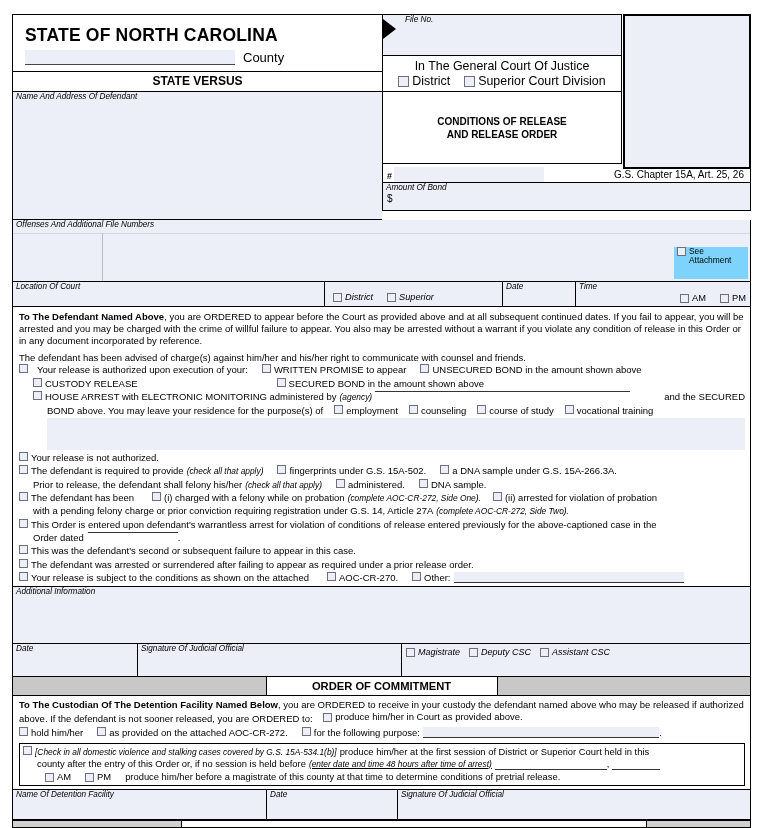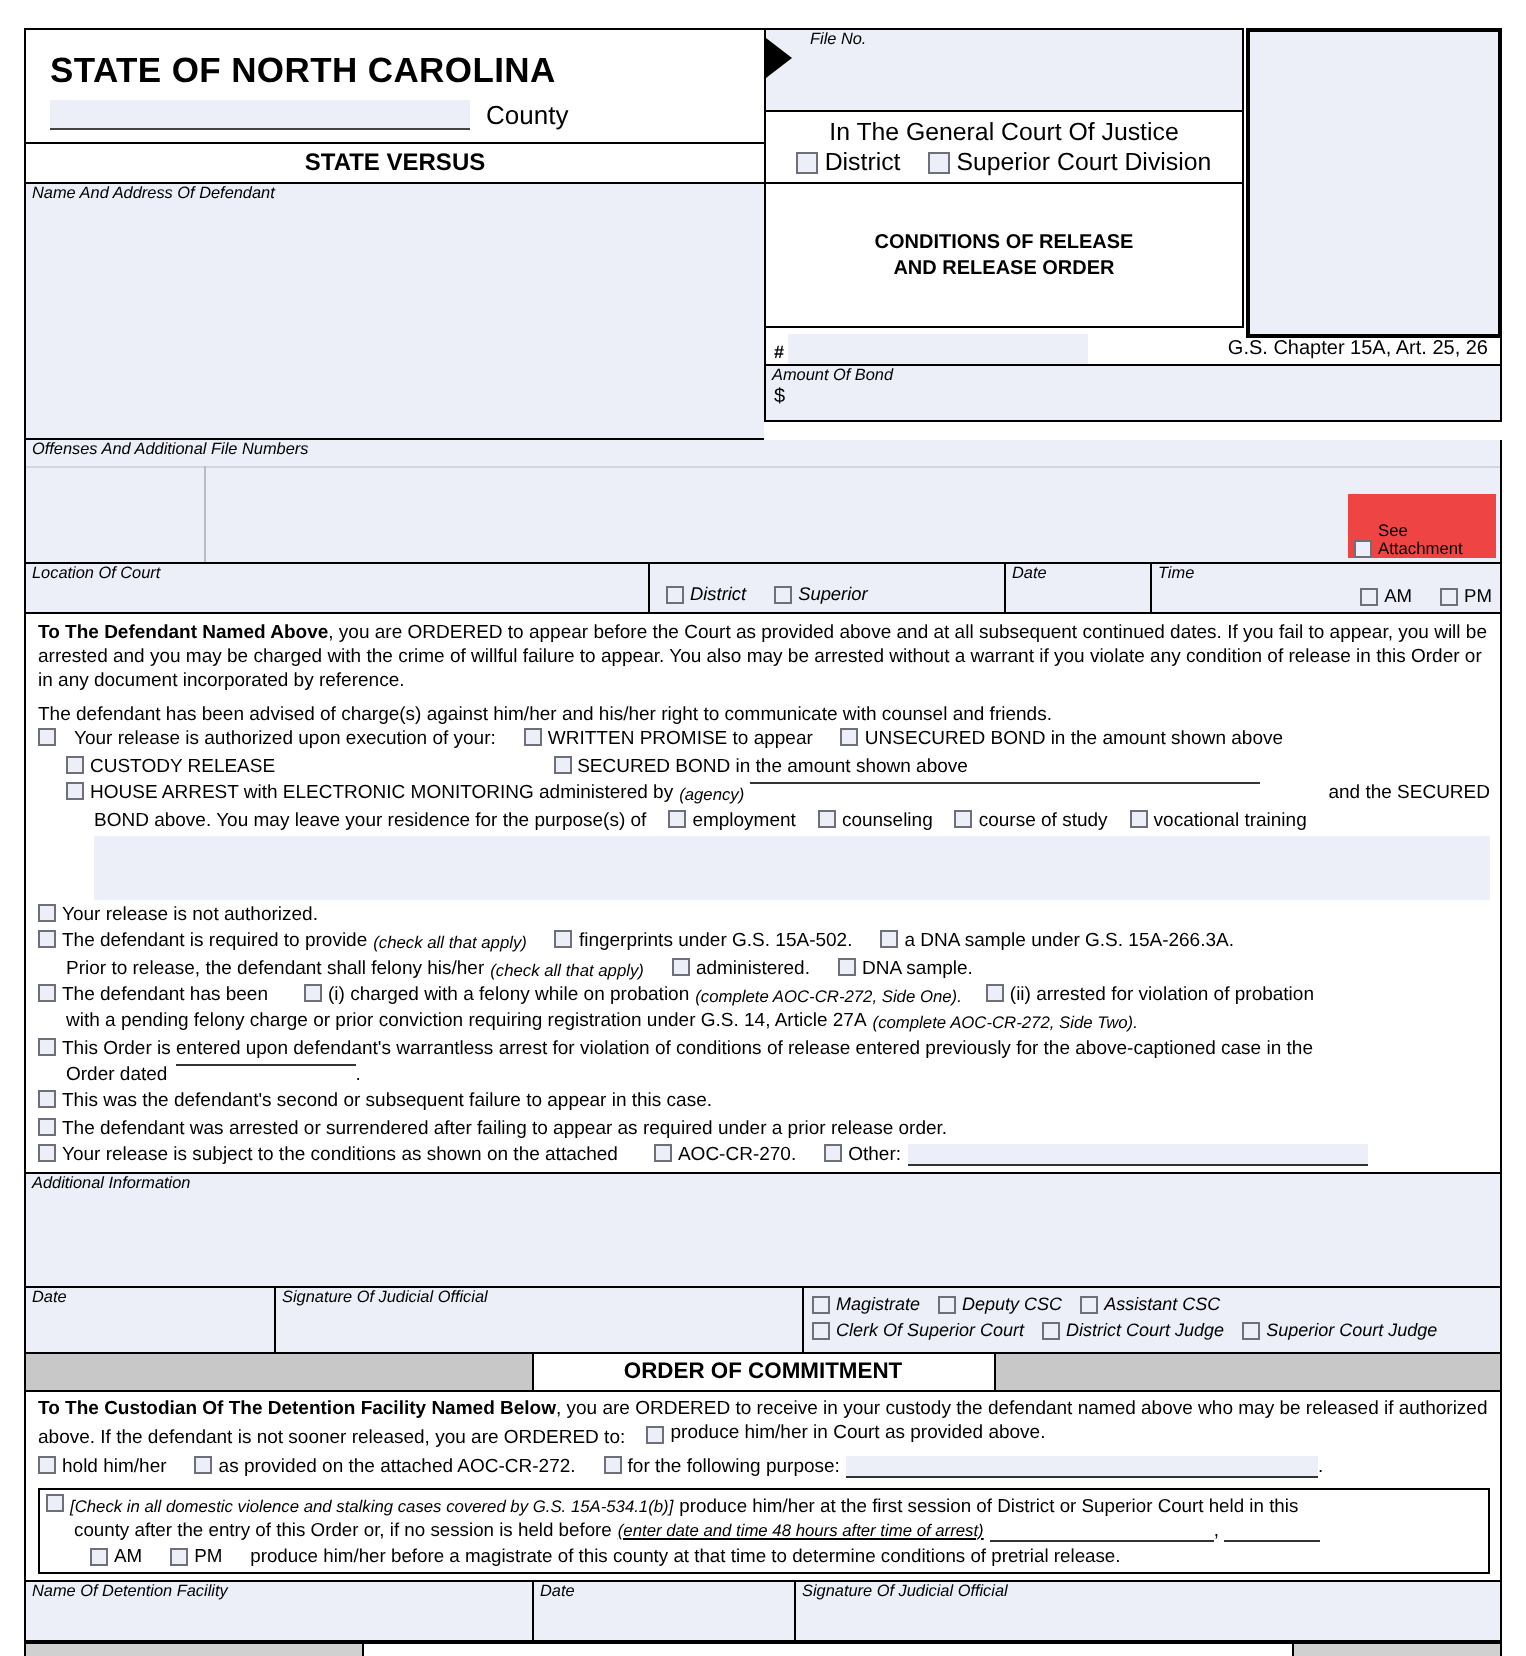--- a/index.html
+++ b/index.html
@@ -61,22 +61,22 @@
   .gs-txt { margin-left:auto; padding:0 6px 2px 0; font-size:10px; }
 
   .bond-row { width:369px; border:1.6px solid #000; border-top:none; height:28px; background:#eceef8; }
   .bond-dollar { padding-left:4px; font-size:10px; }
 
   
   .offenses { width:739px; border:1.6px solid #000; border-top:none; height:62px;
               background:#eceef8; position:relative; }
   .off-vline { position:absolute; left:89px; top:13px; bottom:0; border-left:1px solid #b9bbc9; }
   .off-hline { position:absolute; left:0; right:0; top:13px; border-top:1px solid #d3d5e2; }
-  .see-att { position:absolute; right:2px; bottom:2px; width:74px; background:#ef4444; height:32px;
-             display:flex; align-items:flex-end; padding-left:3px; }
+  .see-att { position:absolute; right:2px; bottom:2px; width:74px; background:#7dd3fc; height:32px;
+             display:flex; align-items:flex-start; padding-left:3px; }
   .see-att span { font-size:8.4px; line-height:1.05; }
 
   
   .locrow { width:739px; display:flex; border:1.6px solid #000; border-top:none; height:25px; background:#eceef8;}
   .loc-court { flex:1; }
   .loc-ds { width:178px; border-left:1.3px solid #000; display:flex; align-items:flex-end;
             gap:14px; padding:0 0 4px 8px; }
   .loc-ds .ital { font-size:9.2px; }
   .loc-date { width:73px; border-left:1.3px solid #000; }
   .loc-time { flex:0 0 175px; border-left:1.3px solid #000; position:relative; }
@@ -399,34 +399,20 @@
         </span>
         <span style="display:flex;align-items:center;">
           <span class="cb"></span>
           <span class="ital">Deputy CSC</span>
         </span>
         <span style="display:flex;align-items:center;">
           <span class="cb"></span>
           <span class="ital">Assistant CSC</span>
         </span>
       </div>
-      <div class="line">
-        <span style="display:flex;align-items:center;">
-          <span class="cb"></span>
-          <span class="ital">Clerk Of Superior Court</span>
-        </span>
-        <span style="display:flex;align-items:center;">
-          <span class="cb"></span>
-          <span class="ital">District Court Judge</span>
-        </span>
-        <span style="display:flex;align-items:center;">
-          <span class="cb"></span>
-          <span class="ital">Superior Court Judge</span>
-        </span>
-      </div>
     </div>
   </div>
 
   <div class="commit-band">
     <div class="inner">ORDER OF COMMITMENT</div>
   </div>
 
   <div class="commit-body">
     <div class="para">
       <b>To The Custodian Of The Detention Facility Named Below</b><span>, you are ORDERED to receive in your custody the defendant named above who may be released if authorized above. If the defendant is not sooner released, you are ORDERED to:</span>

